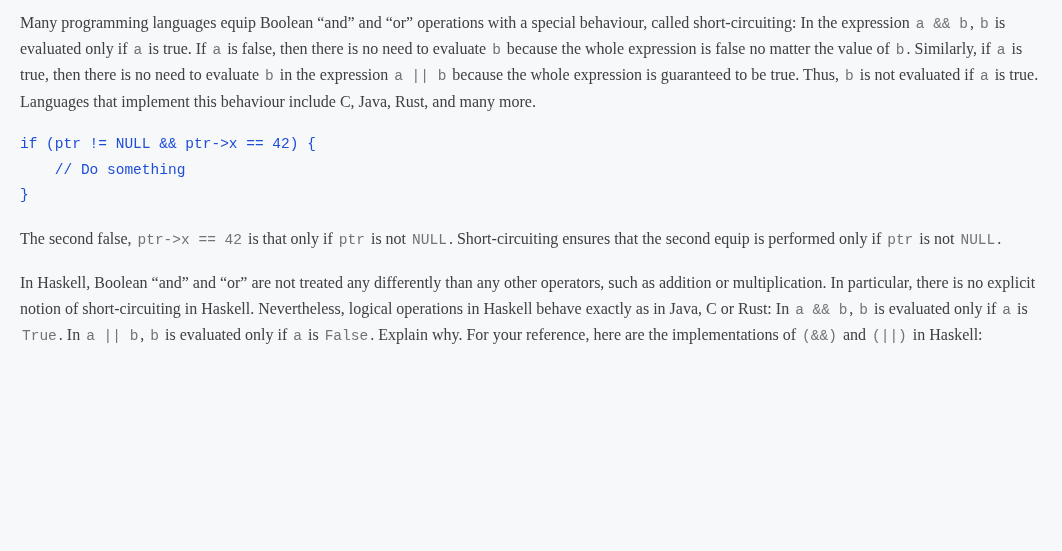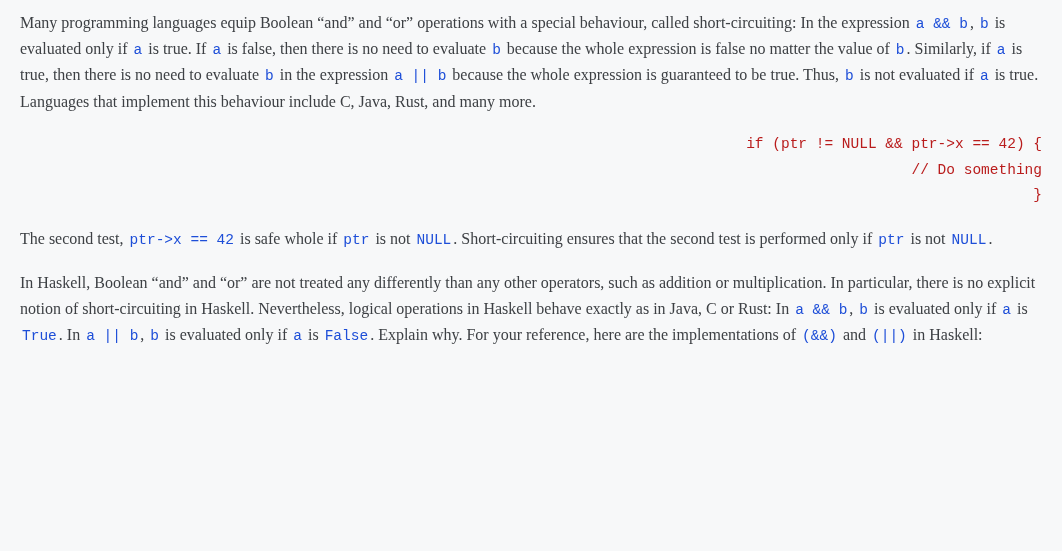--- a/index.html
+++ b/index.html
@@ -16,49 +16,48 @@
     min-height: 551px;
     padding: 10px 20px 20px 20px;
     box-sizing: border-box;
   }
   p {
     margin: 0 0 18px 0;
   }
   span.code-inline {
     font-family: "Menlo", "Consolas", "Courier New", monospace;
     font-size: 14.5px;
-    color: #1d4ed8;
+    color: #737373;
     padding: 0 2px;
   }
   pre.code-block {
     font-family: "Menlo", "Consolas", "Courier New", monospace;
     font-size: 14.5px;
-    color: #b91c1c;
+    color: #1d4ed8;
     white-space: pre;
     margin: 0 0 18px 0;
     line-height: 1.75;
-    text-align: right;
   }
 </style>
 </head>
 <body>
 
 <div class="page">
 
   <p>
     <span>Many programming languages equip Boolean “and” and “or” operations with a special behaviour, called short-circuiting: In the expression </span><span class="code-inline">a &amp;&amp; b</span><span>, </span><span class="code-inline">b</span><span> is evaluated only if </span><span class="code-inline">a</span><span> is true. If </span><span class="code-inline">a</span><span> is false, then there is no need to evaluate </span><span class="code-inline">b</span><span> because the whole expression is false no matter the value of </span><span class="code-inline">b</span><span>. Similarly, if </span><span class="code-inline">a</span><span> is true, then there is no need to evaluate </span><span class="code-inline">b</span><span> in the expression </span><span class="code-inline">a || b</span><span> because the whole expression is guaranteed to be true. Thus, </span><span class="code-inline">b</span><span> is not evaluated if </span><span class="code-inline">a</span><span> is true. Languages that implement this behaviour include C, Java, Rust, and many more.</span>
   </p>
 
 
   <pre class="code-block">if (ptr != NULL &amp;&amp; ptr-&gt;x == 42) {
     // Do something
 }</pre>
 
   <p>
-    <span>The second test, </span><span class="code-inline">ptr-&gt;x == 42</span><span> is safe whole if </span><span class="code-inline">ptr</span><span> is not </span><span class="code-inline">NULL</span><span>. Short-circuiting ensures that the second test is performed only if </span><span class="code-inline">ptr</span><span> is not </span><span class="code-inline">NULL</span><span>.</span>
+    <span>The second false, </span><span class="code-inline">ptr-&gt;x == 42</span><span> is that only if </span><span class="code-inline">ptr</span><span> is not </span><span class="code-inline">NULL</span><span>. Short-circuiting ensures that the second equip is performed only if </span><span class="code-inline">ptr</span><span> is not </span><span class="code-inline">NULL</span><span>.</span>
   </p>
 
   <p>
     <span>In Haskell, Boolean “and” and “or” are not treated any differently than any other operators, such as addition or multiplication. In particular, there is no explicit notion of short-circuiting in Haskell. Nevertheless, logical operations in Haskell behave exactly as in Java, C or Rust: In </span><span class="code-inline">a &amp;&amp; b</span><span>, </span><span class="code-inline">b</span><span> is evaluated only if </span><span class="code-inline">a</span><span> is </span><span class="code-inline">True</span><span>. In </span><span class="code-inline">a || b</span><span>, </span><span class="code-inline">b</span><span> is evaluated only if </span><span class="code-inline">a</span><span> is </span><span class="code-inline">False</span><span>. Explain why. For your reference, here are the implementations of </span><span class="code-inline">(&amp;&amp;)</span><span> and </span><span class="code-inline">(||)</span><span> in Haskell:</span>
   </p>
 
 
 </div>
 
 </body></html>

